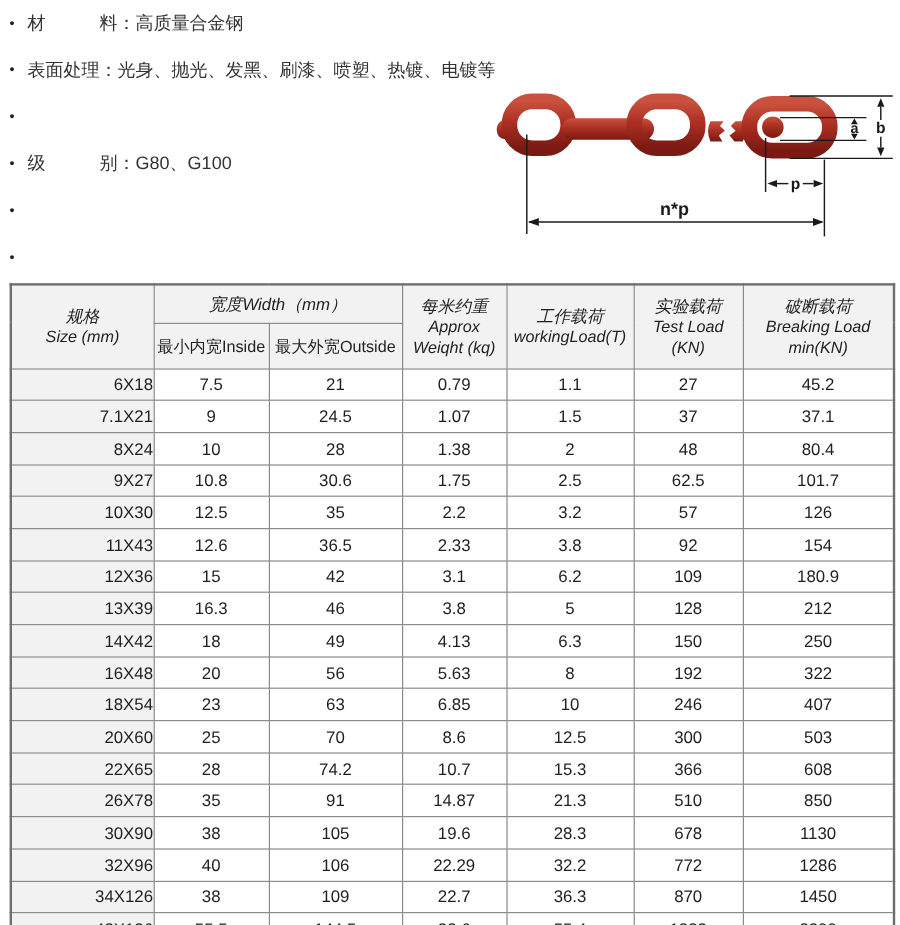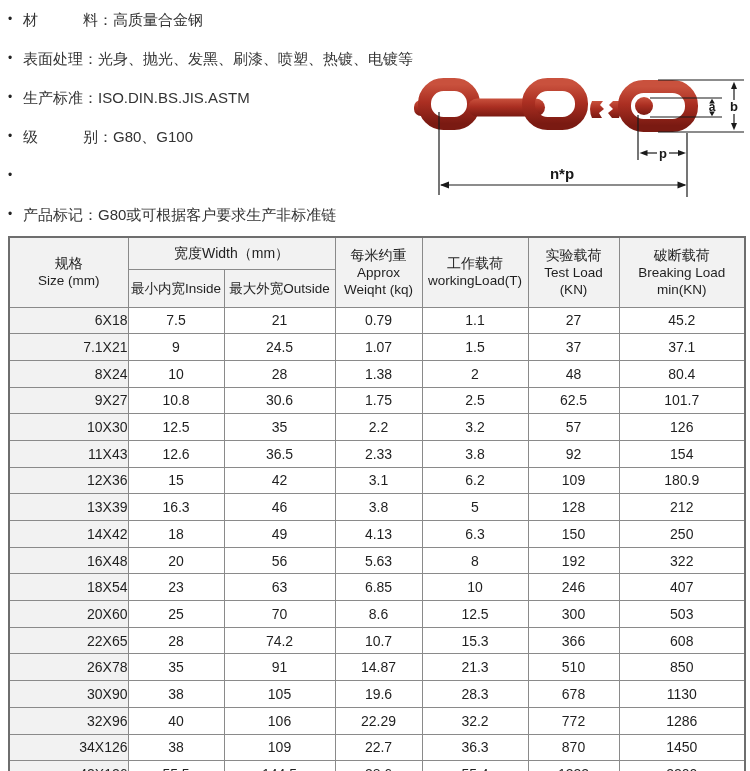--- a/index.html
+++ b/index.html
@@ -13,53 +13,51 @@
   .chain{position:absolute;left:420px;top:60px;overflow:visible;}
   .dim{stroke:#1a1a1a;stroke-width:1.2;fill:none;}
   .dimtxt{fill:#1a1a1a;font-family:"Liberation Sans",sans-serif;font-weight:600;}
   
   table.spec{position:absolute;left:8px;top:236px;width:736px;border-collapse:collapse;
              table-layout:fixed;border:2px solid #6e6e6e;color:#1f1f1f;}
   .spec th,.spec td{border:1px solid #8a8a8a;text-align:center;vertical-align:middle;
                     padding:0;overflow:hidden;}
   .spec thead th{background:#f2f2f2;font-weight:normal;font-size:13.5px;line-height:17px;}
   .spec thead .zh{font-size:14px;}
-  .spec thead tr.h1{height:32px;}
+  .spec thead tr.h1{height:32px;font-style:italic;}
   .spec thead tr.h2{height:38px;}
   .spec tbody td{height:25.7px;font-size:14px;background:#ffffff;}
   .spec tbody td:first-child{background:#f2f2f2;text-align:right;}
 </style>
 </head>
 <body>
 
 <div class="page">
 
   <ul class="bullets">
     <li>
         <span class="dot">•</span>
         <span>材　　　料：高质量合金钢</span>
       </li>
     <li>
         <span class="dot">•</span>
         <span>表面处理：光身、抛光、发黑、刷漆、喷塑、热镀、电镀等</span>
       </li>
     <li>
         <span class="dot">•</span>
-        <span>生产标准：ISO.DIN.BS.JIS.ASTM</span>
       </li>
     <li>
         <span class="dot">•</span>
         <span>级　　　别：G80、G100</span>
       </li>
     <li>
         <span class="dot">•</span>
       </li>
     <li>
         <span class="dot">•</span>
-        <span>产品标记：G80或可根据客户要求生产非标准链</span>
       </li>
   </ul>
 
   <svg class="chain" width="332" height="145" viewBox="0 0 332 145">
     <defs>
       <linearGradient id="cg" x1="0" y1="0" x2="0" y2="1">
         <stop offset="0" stop-color="#c9513d"></stop>
         <stop offset="0.45" stop-color="#ab2f22"></stop>
         <stop offset="1" stop-color="#7a1a12"></stop>
       </linearGradient>

